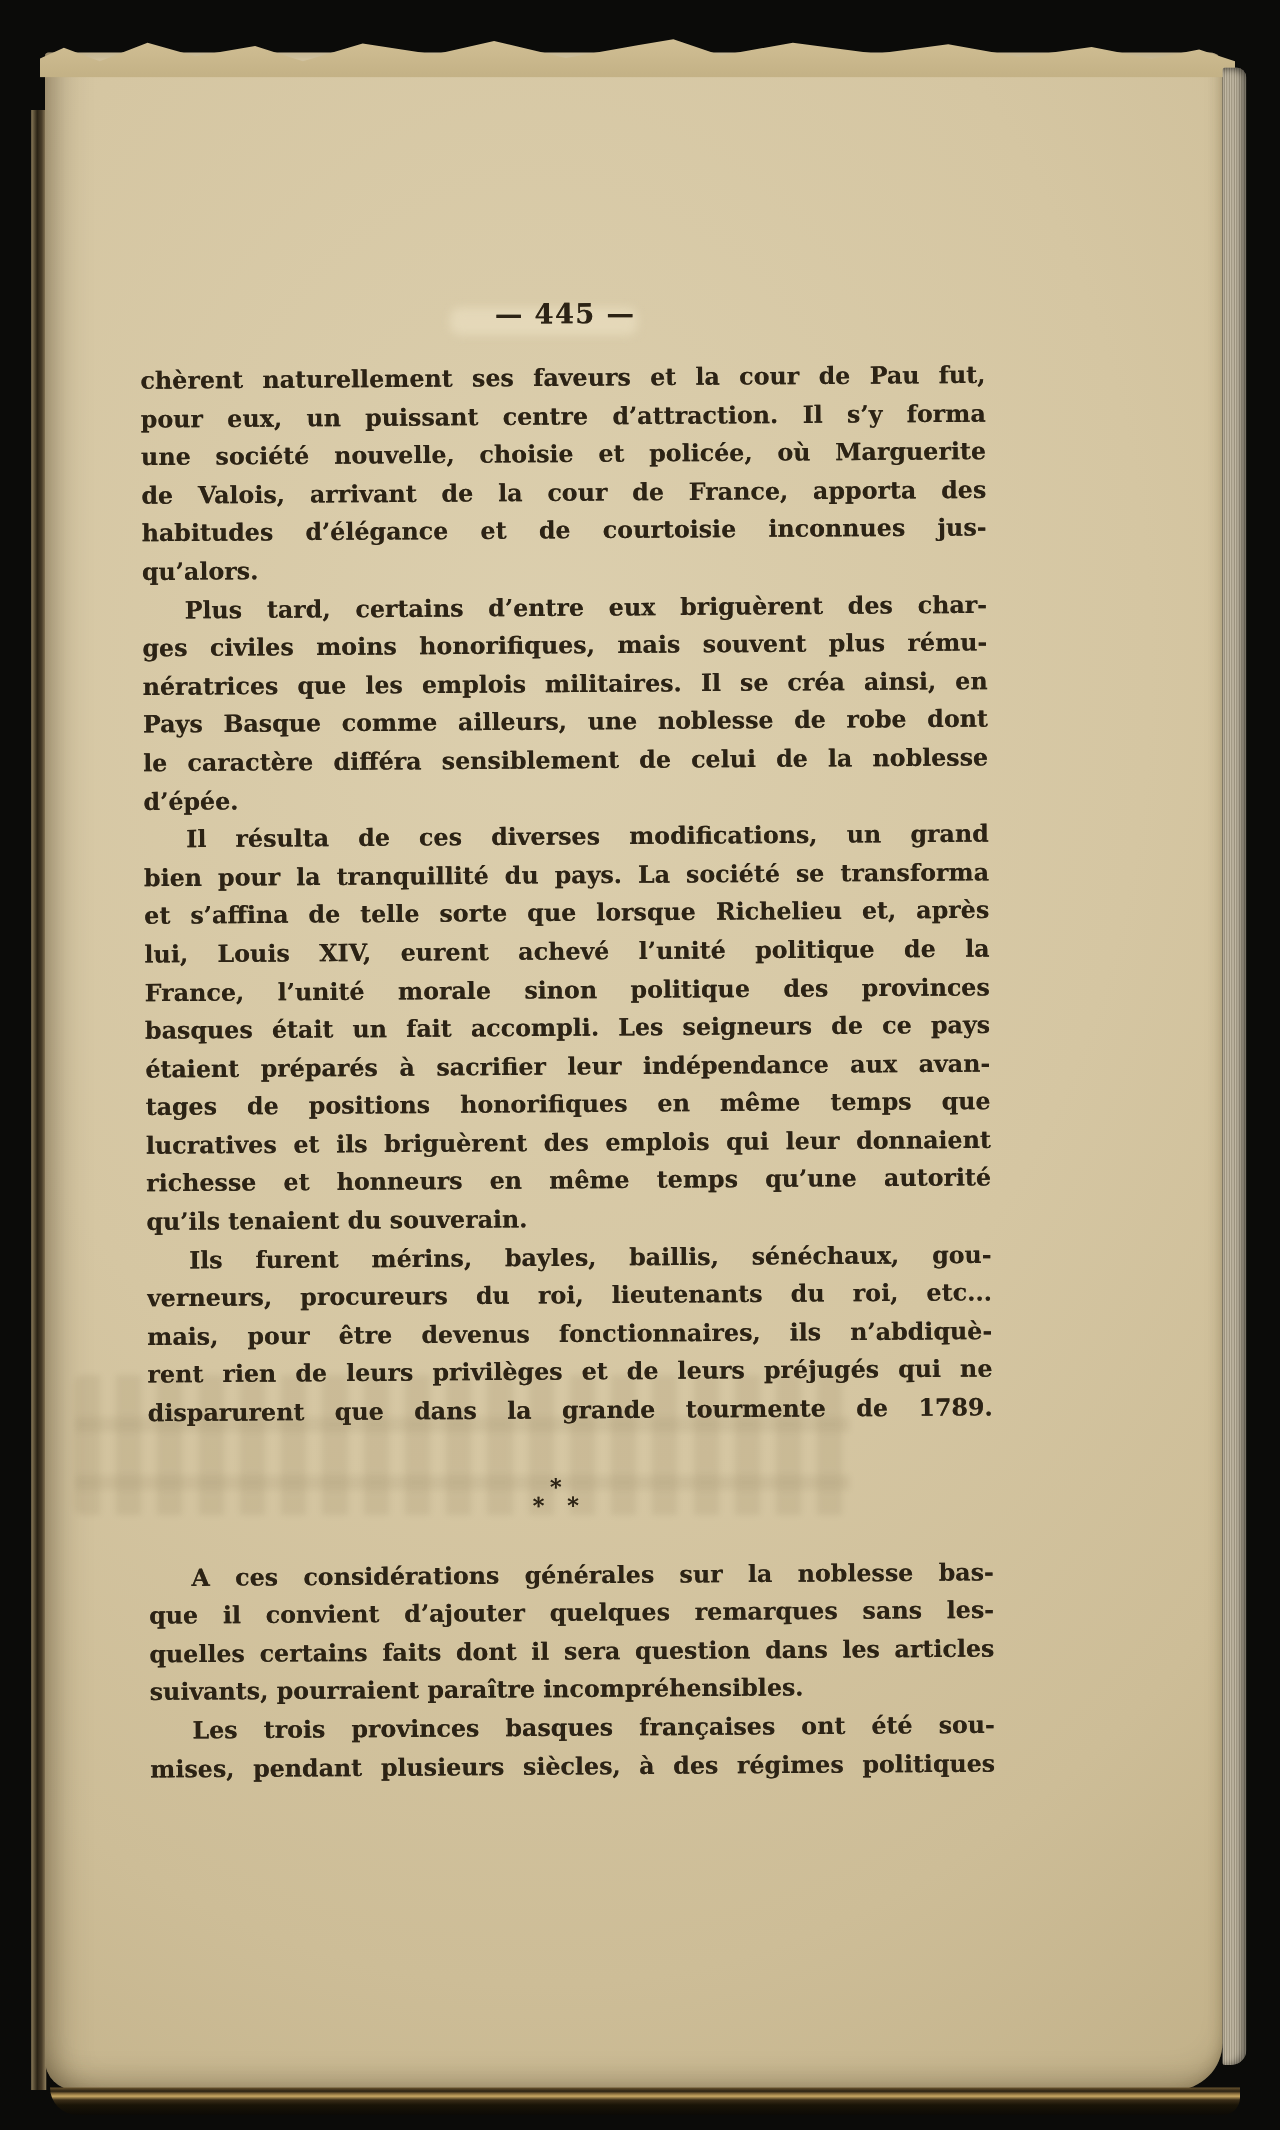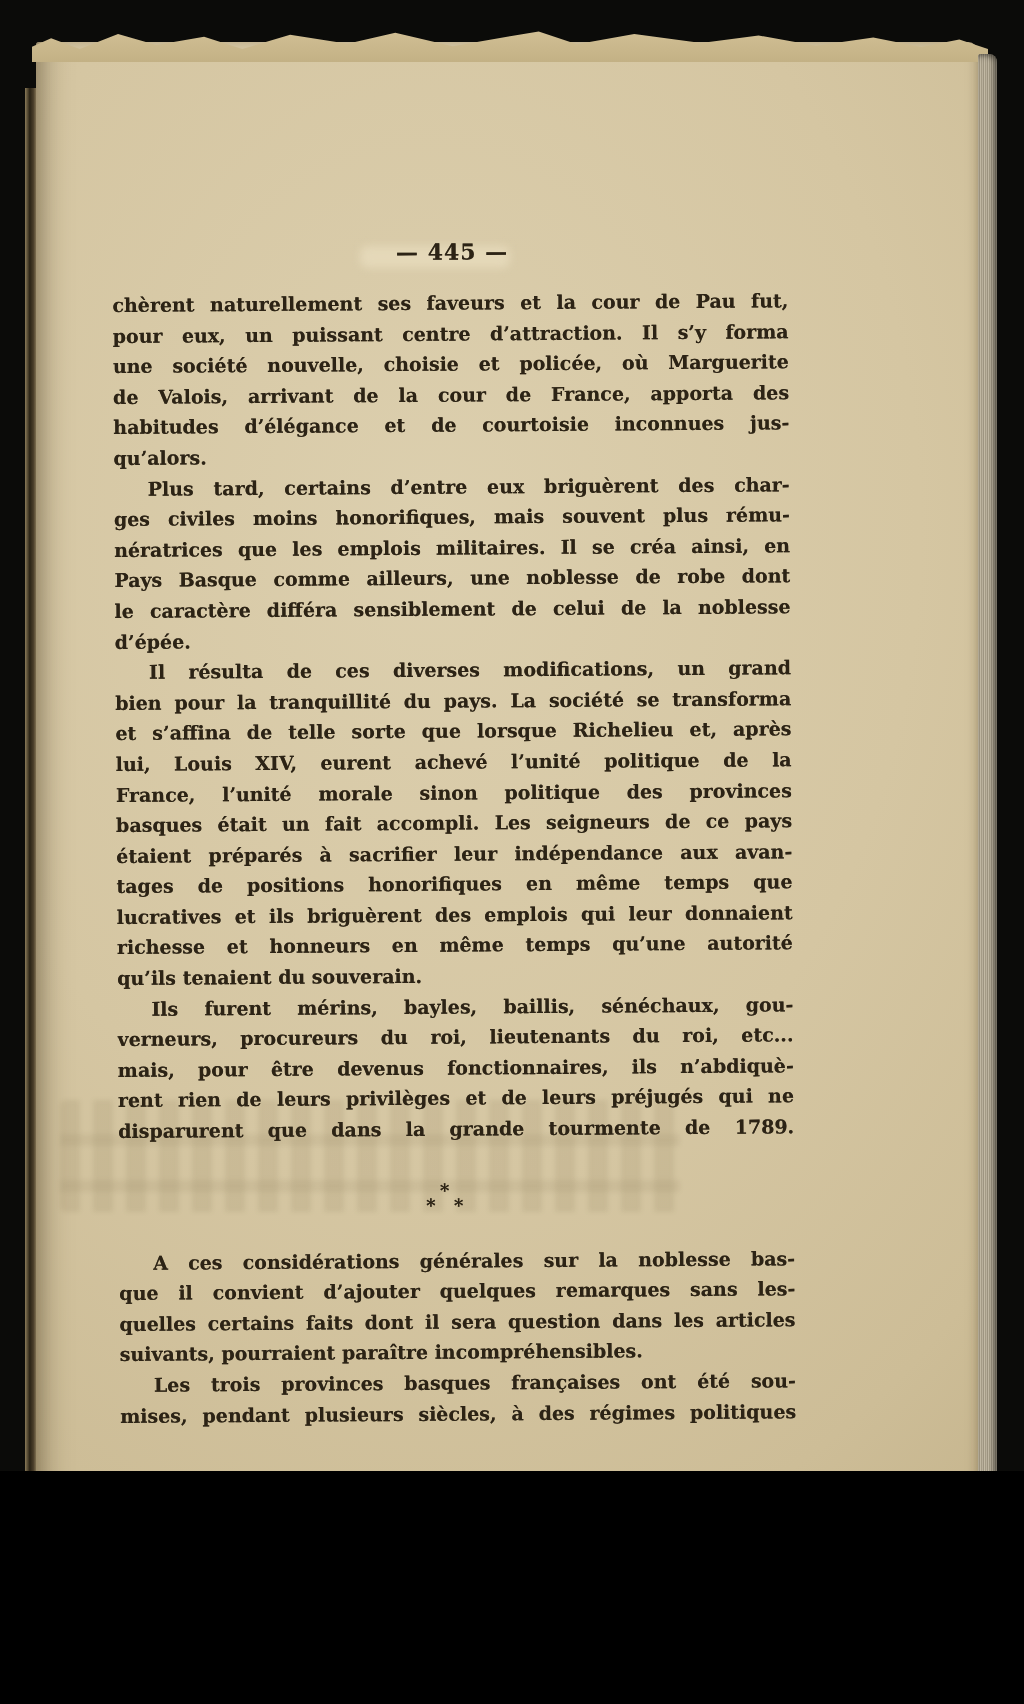--- a/index.html
+++ b/index.html
@@ -1,18 +1,18 @@
 <!DOCTYPE html>
 <html><head>
 <meta charset="utf-8">
 <style>
   html, body { margin: 0; padding: 0; background: #000; }
   .scan {
     position: relative;
-    width: 1024px; height: 1471px;
+    width: 1024px; height: 1704px;
     background: #0b0b09;
     overflow: hidden;
     font-family: "DejaVu Serif", serif;
   }
   
   .adjacent-page {
     position: absolute; left: 0; top: 118px; width: 26px; height: 1554px;
     background: linear-gradient(to right, #bfae8a, #d0c09c 55%, #a6capsule 0), linear-gradient(to right, #bfae8a, #d2c29e 55%, #a08f6c 100%);
     border-radius: 0 0 8px 0;
   }

